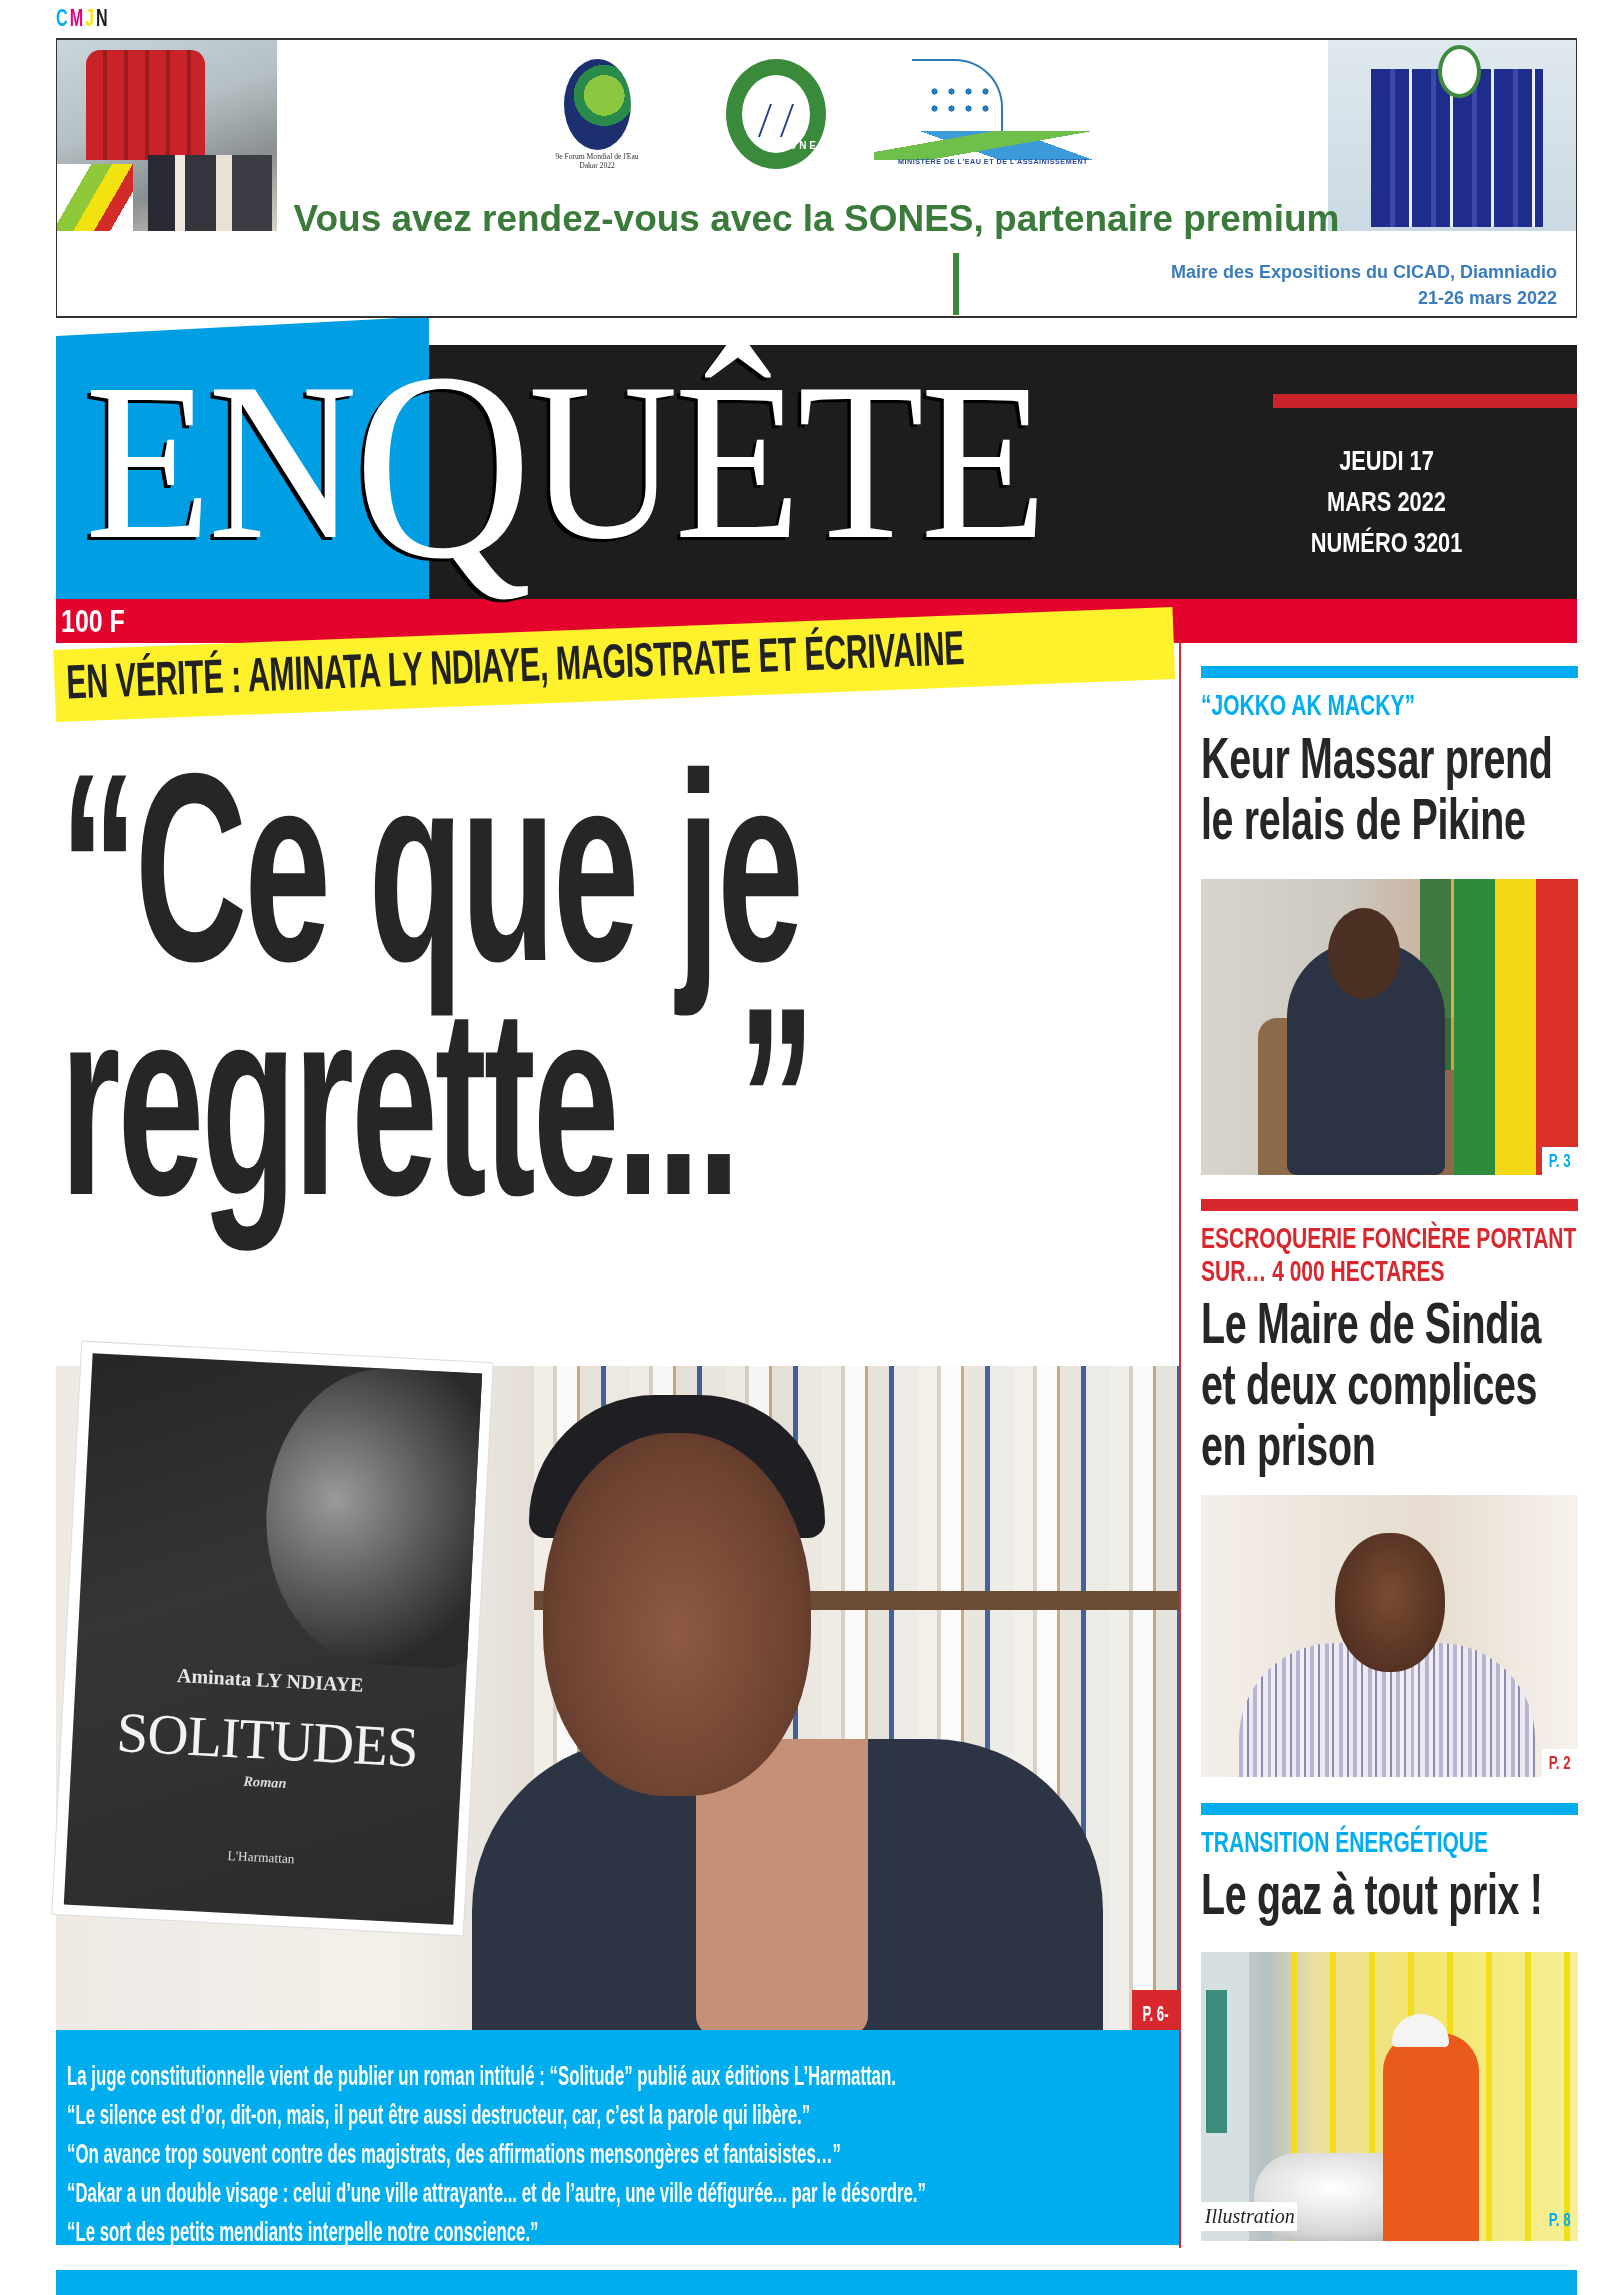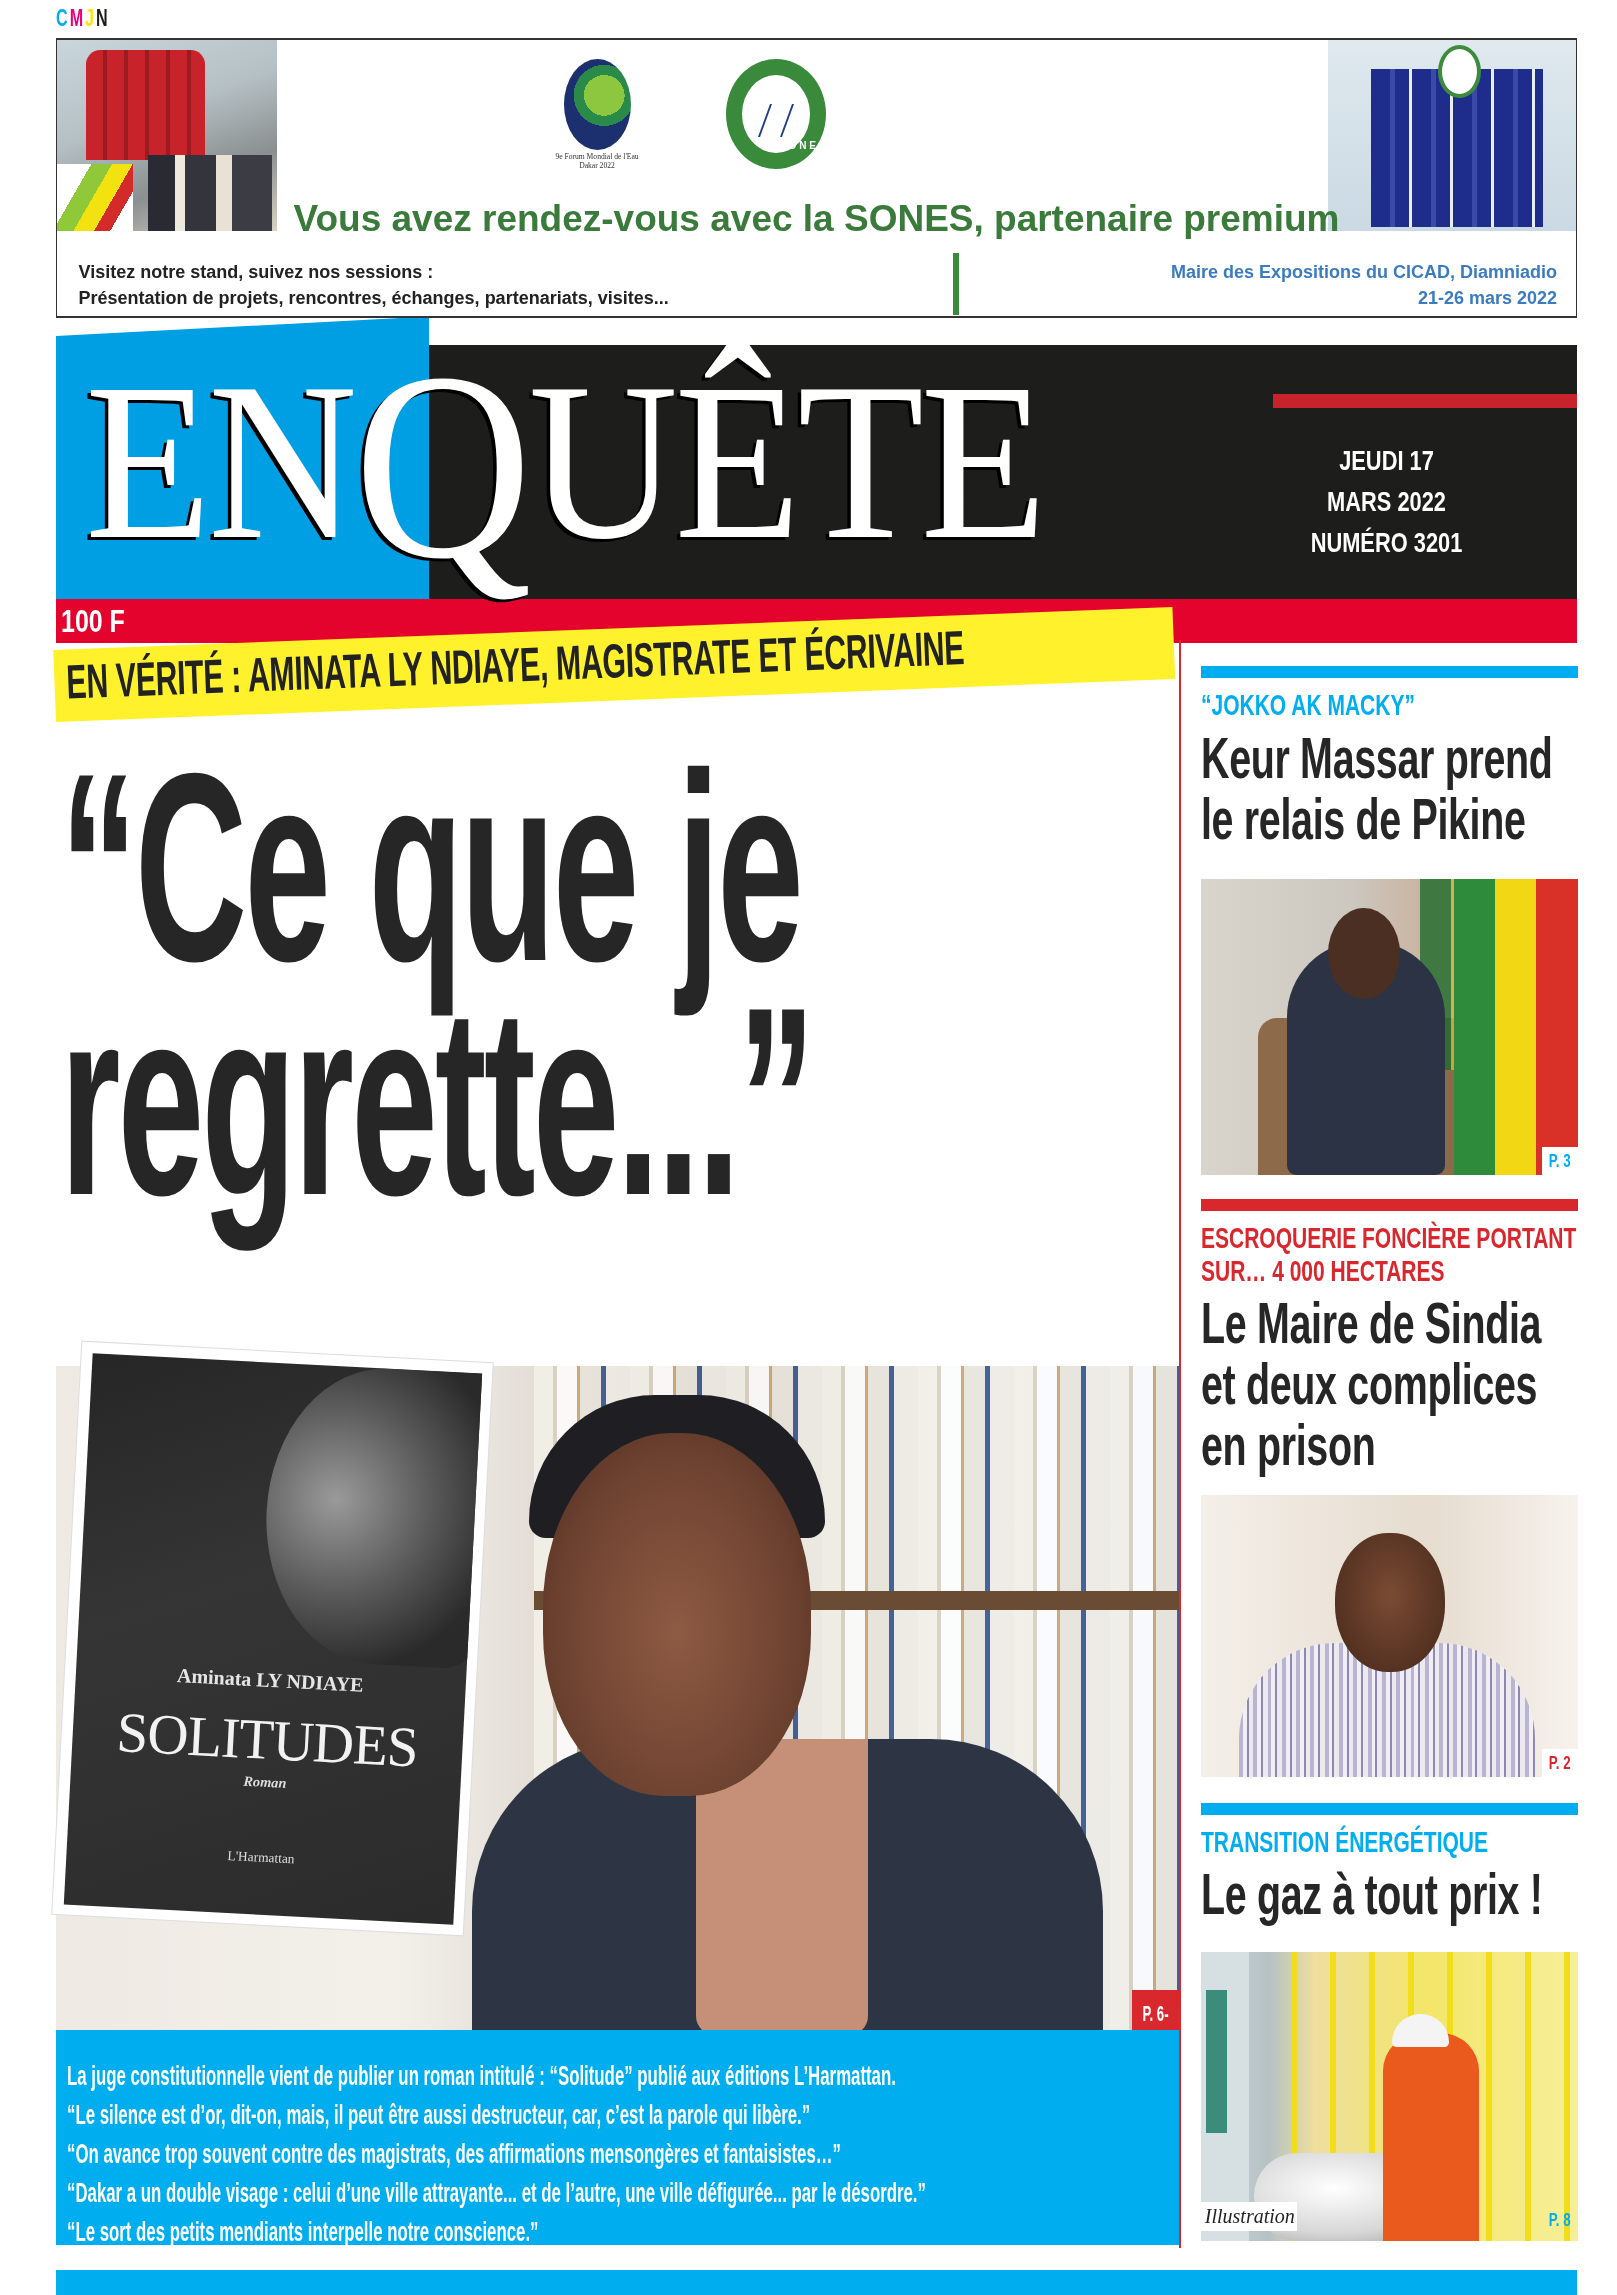--- a/index.html
+++ b/index.html
@@ -131,29 +131,31 @@
   <div id="logo-forum" class="logo">
     <div class="globe"></div>
     <div class="txt">9e Forum Mondial de l'Eau Dakar 2022</div>
   </div>
   <div id="logo-sones" class="logo">
     <div class="ring">
         <div class="wave"></div>
         <span>SONES</span>
       </div>
   </div>
+  <div id="logo-min" class="logo">
+    <div class="drop"></div>
+    <div class="dots"></div>
+    <div class="hill"></div>
+    <div class="txt">MINISTÈRE DE L'EAU ET DE L'ASSAINISSEMENT</div>
+  </div>
   <div id="ad-photo-right" class="abs">
     <div class="stand"></div>
       <div class="stand-logo"></div>
   </div>
   <div id="ad-headline" class="abs">Vous avez rendez-vous avec la SONES, partenaire premium</div>
-  <div id="ad-left-text" class="abs">
-    <div>Visitez notre stand, suivez nos sessions :</div>
-    <div>Présentation de projets, rencontres, échanges, partenariats, visites...</div>
-  </div>
   <div id="ad-divider" class="abs"></div>
   <div id="ad-right-text" class="abs">
     <div>Maire des Expositions du CICAD, Diamniadio</div>
     <div>21-26 mars 2022</div>
   </div>
 </div>
 
 <div id="masthead" class="abs">
   <div id="mh-black" class="abs"></div>
   <div id="mh-blue" class="abs"></div>

